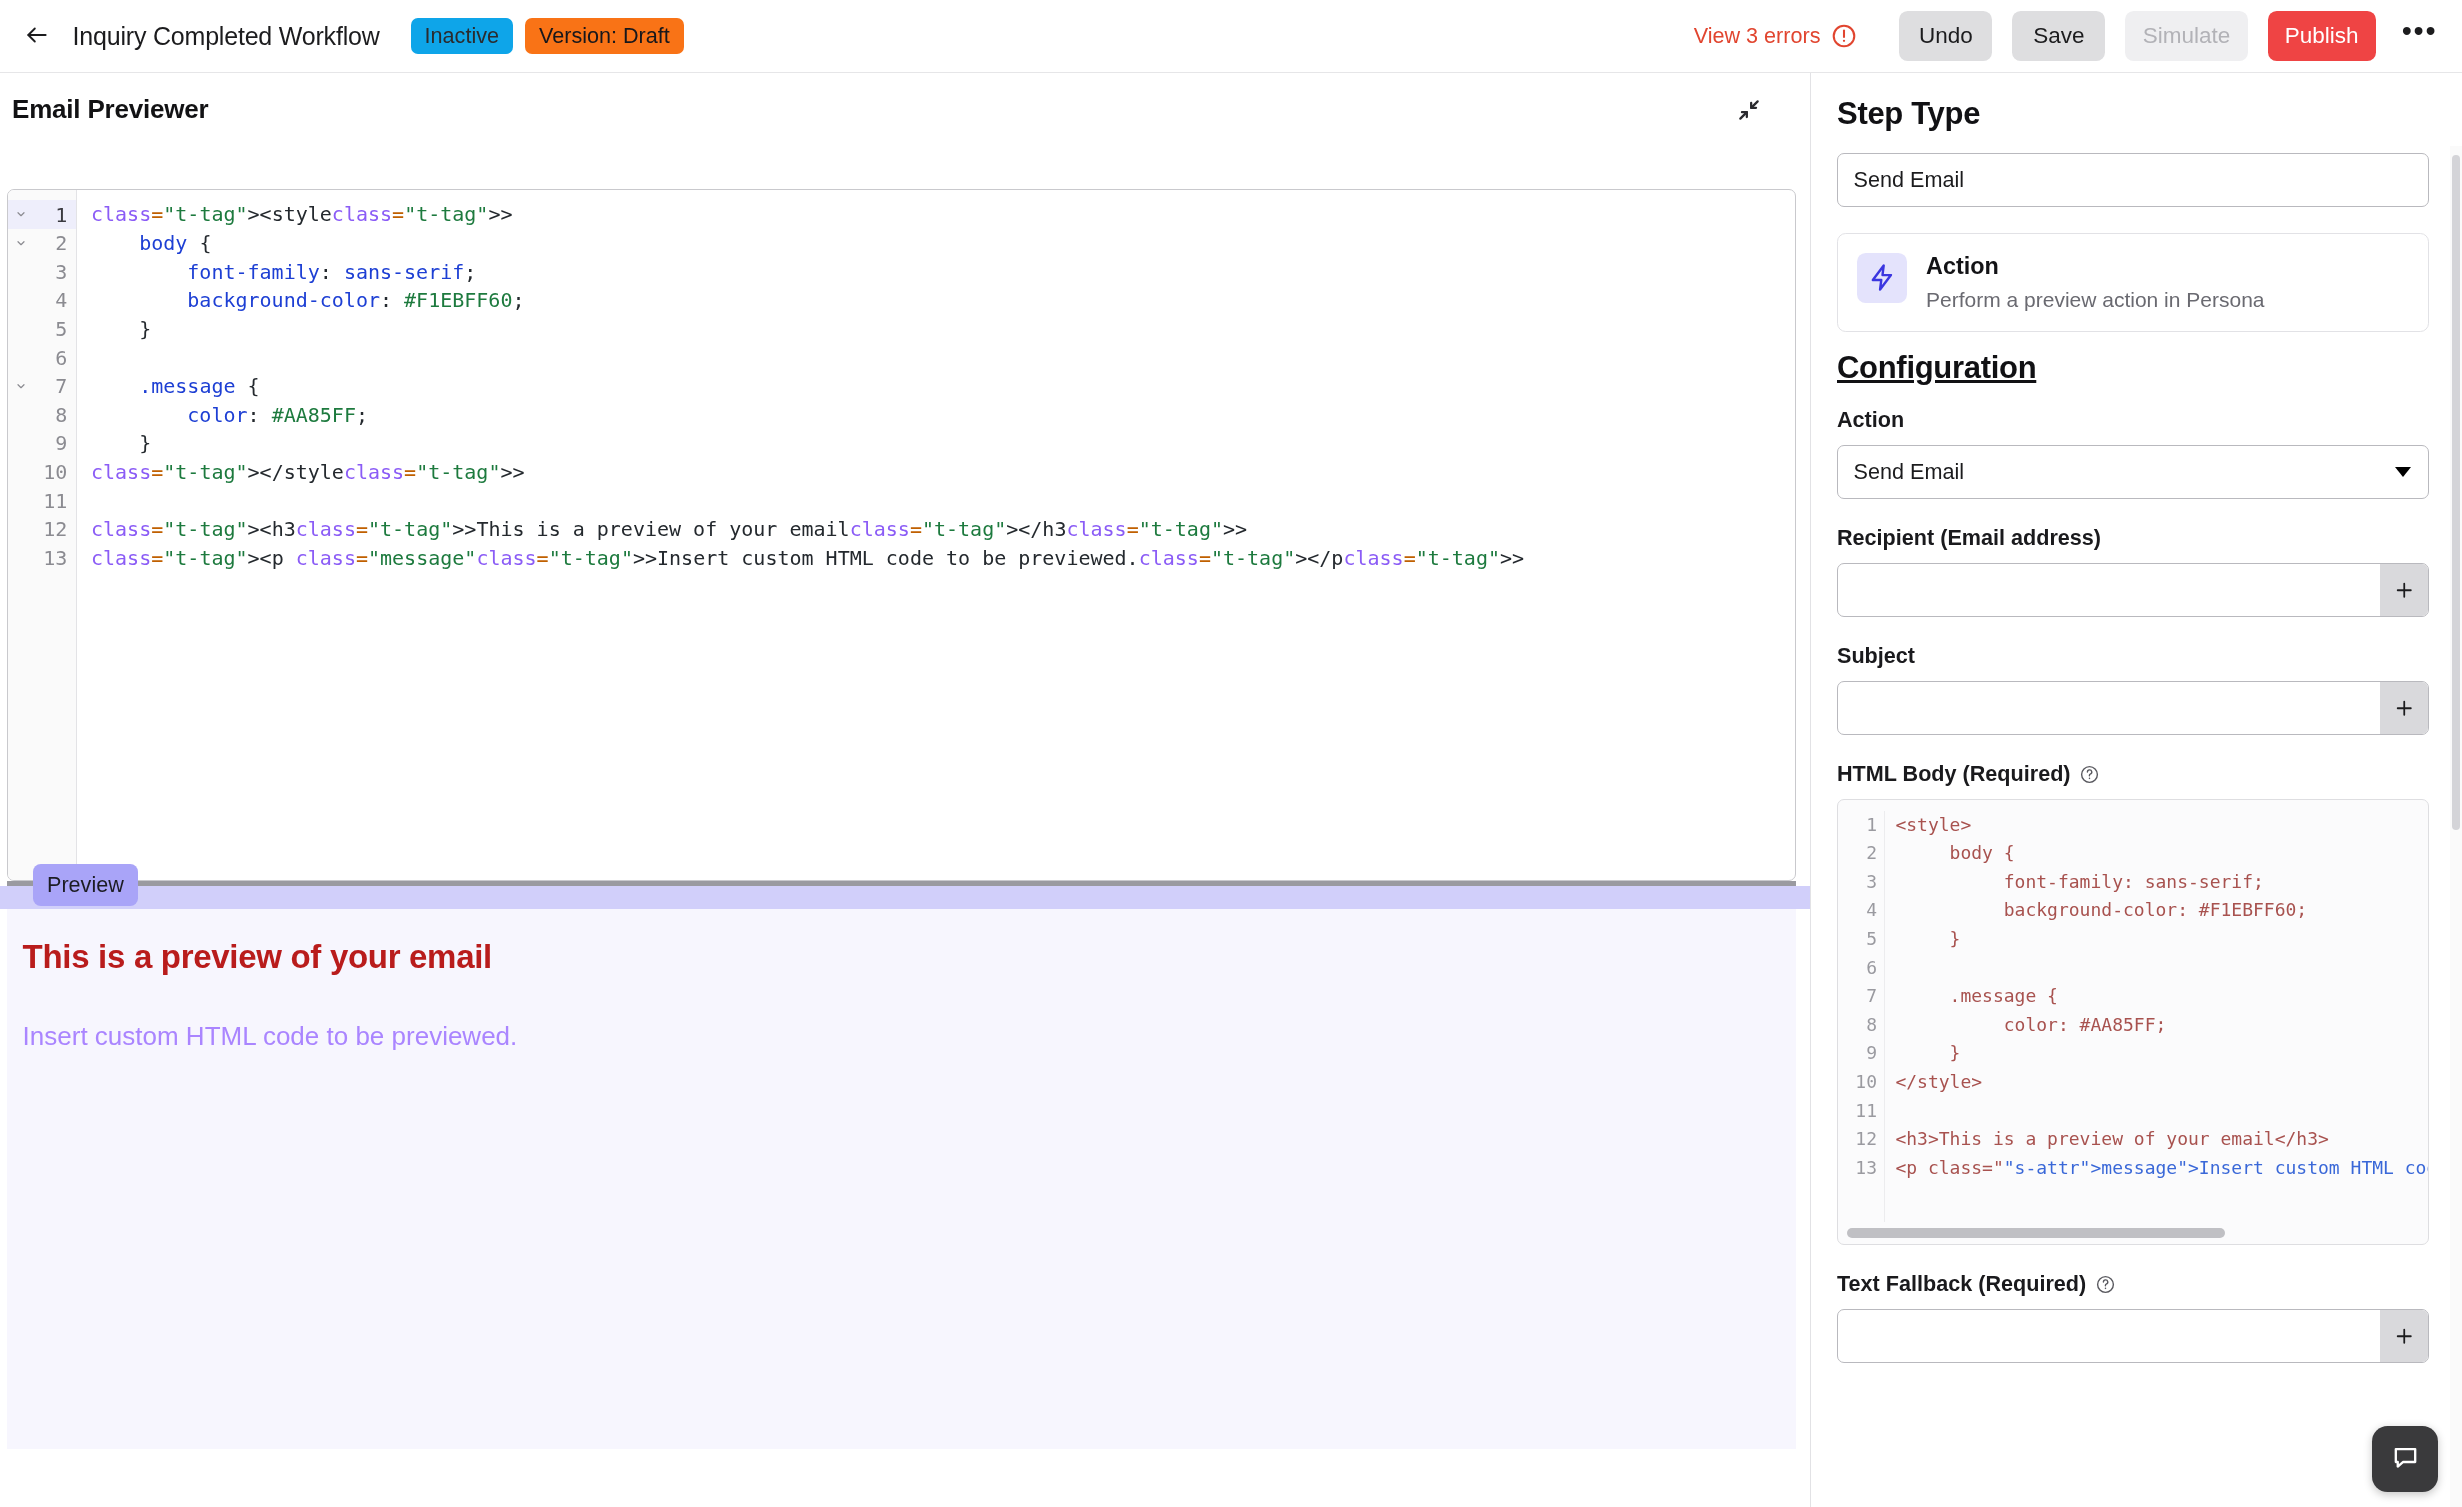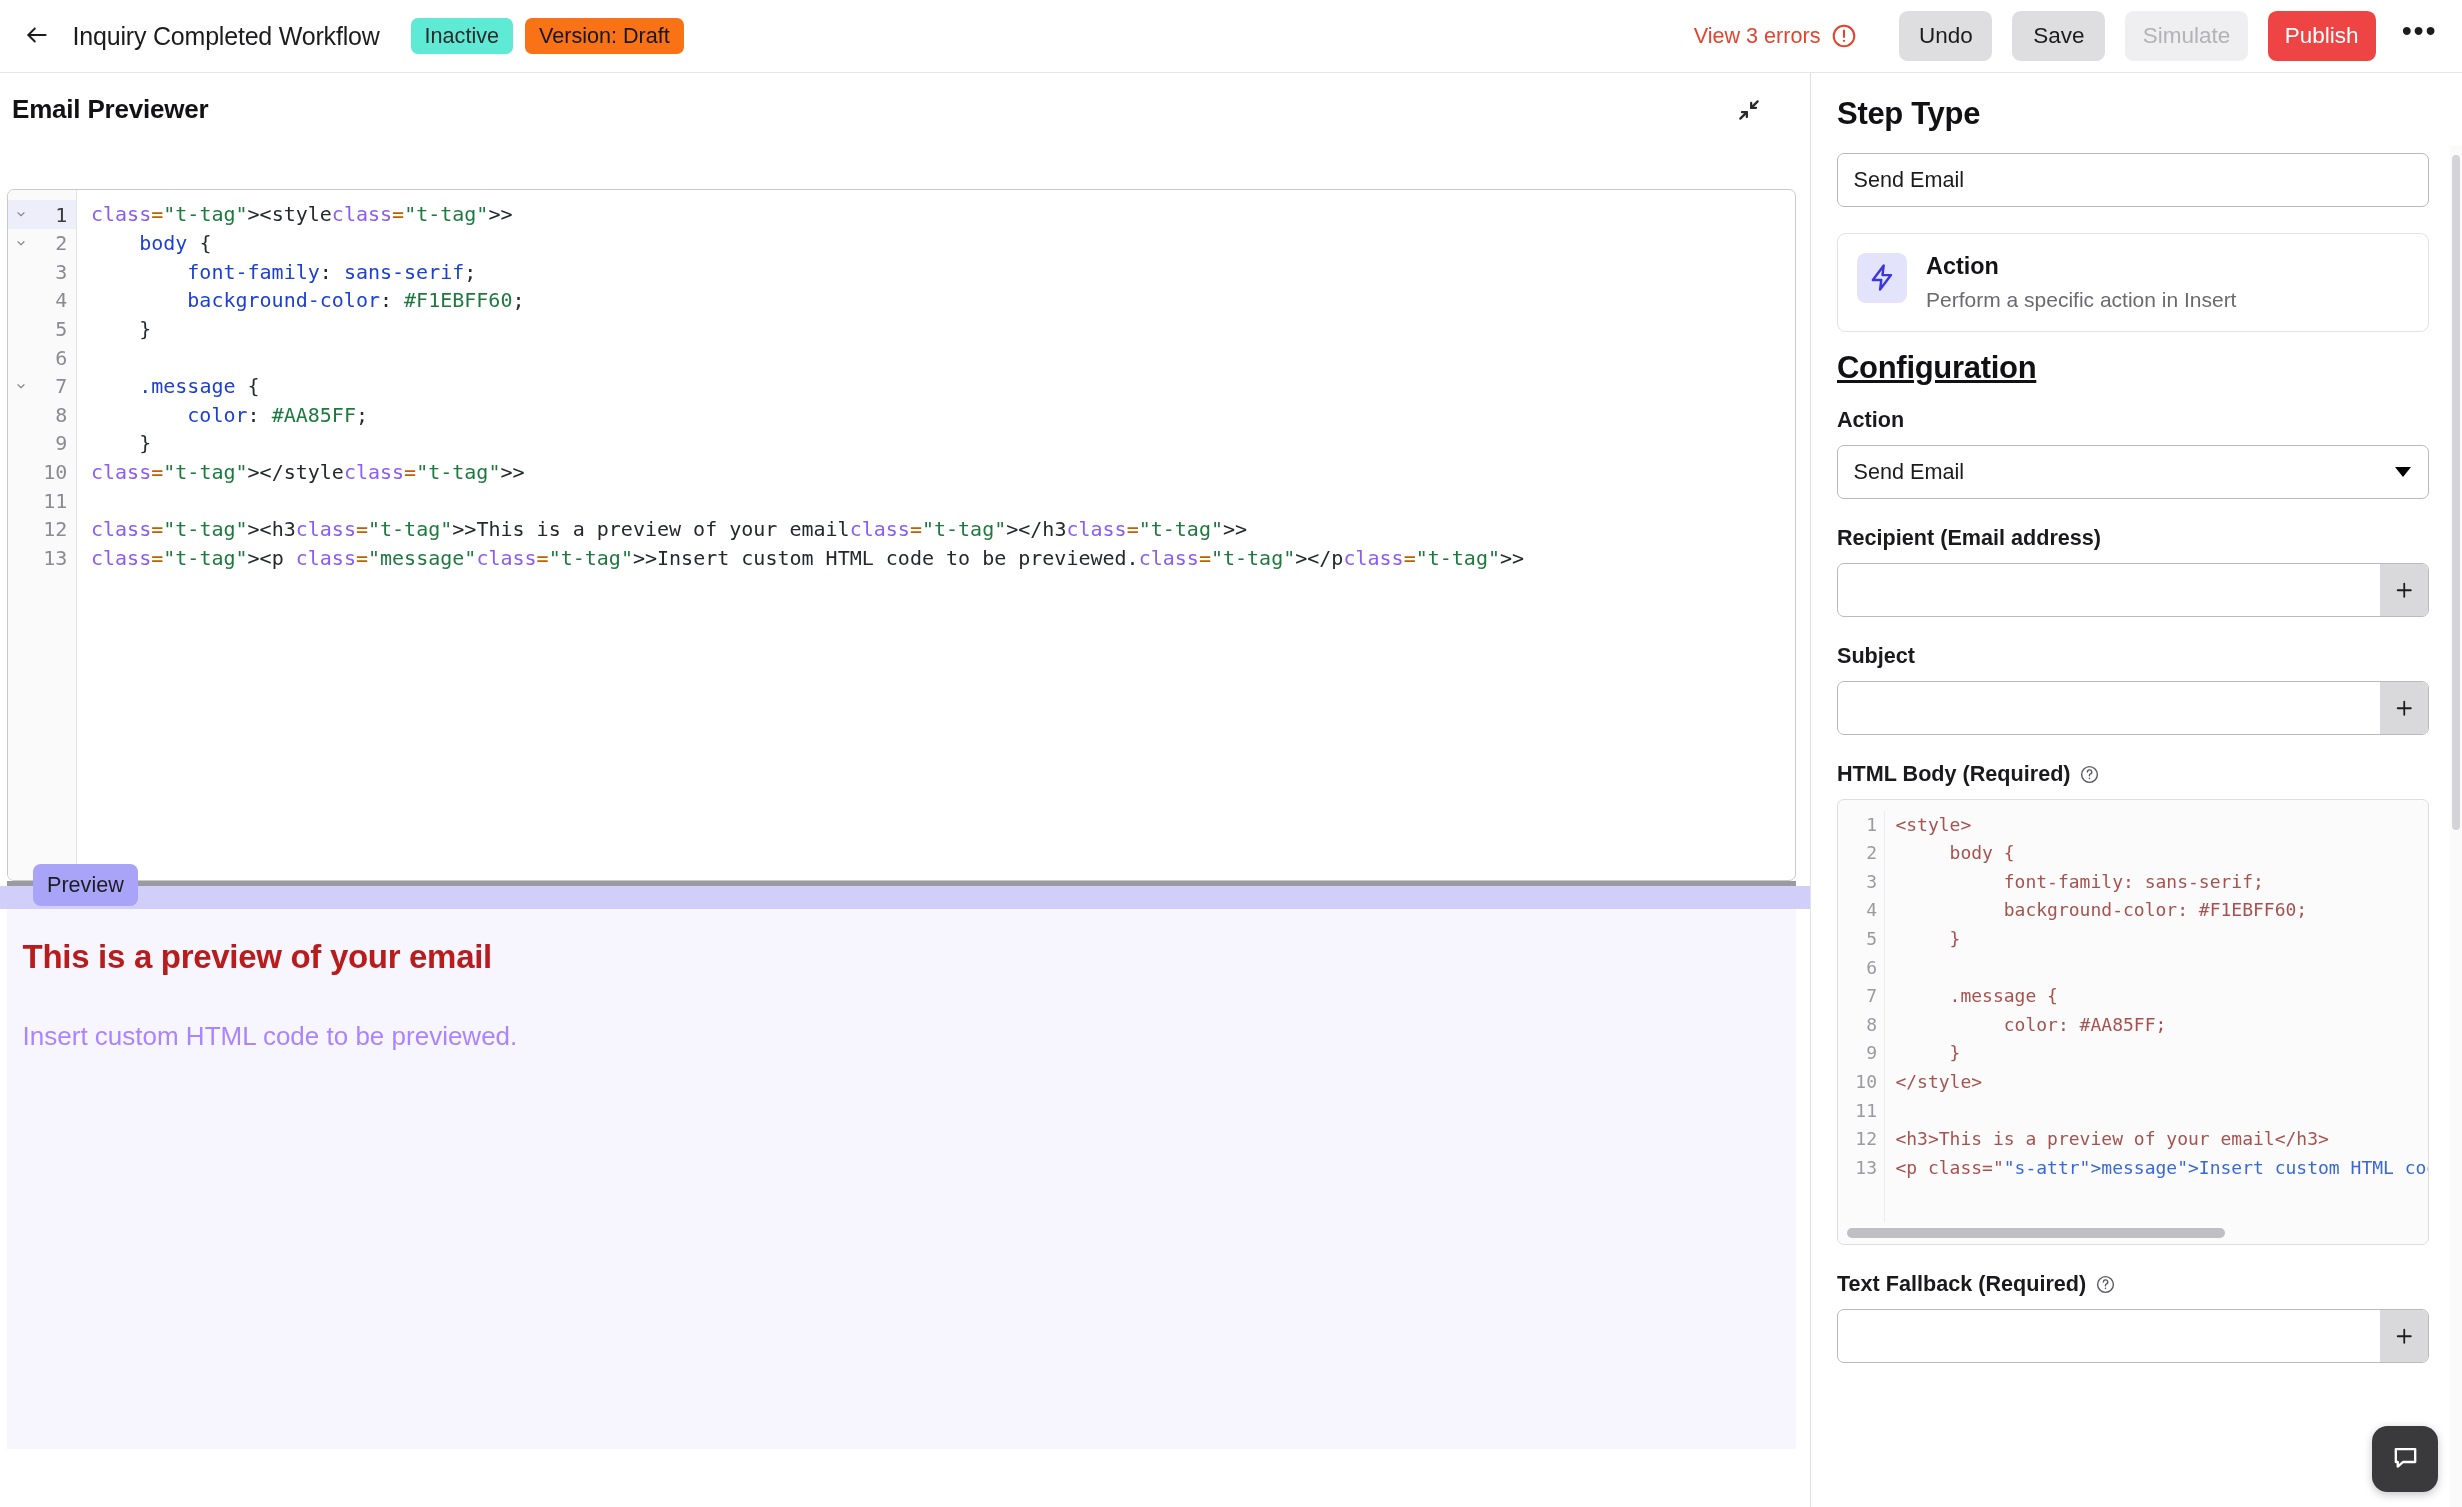--- a/index.html
+++ b/index.html
@@ -46,21 +46,21 @@
     align-items: center;
     justify-content: center;
     height: 36px;
     padding: 0 14px;
     border-radius: 7px;
     font-size: 21.6px;
     line-height: 1;
     white-space: nowrap;
   }
   .chip-inactive {
-    background: #5eead4;
+    background: #0ea5e9;
     color: #2b2b2e;
     margin-left: 31px;
   }
   .chip-version {
     background: #f97316;
     color: #17171c;
     margin-left: 12px;
   }
   .topbar-right {
     margin-left: auto;
@@ -632,21 +632,21 @@
     <div class="ro-field mt24">Send Email</div>
 
     <div class="action-card">
       <div class="bolt-box">
         <svg width="29" height="29" viewBox="0 0 24 24" fill="none" stroke="#3B36E0" stroke-width="2" stroke-linecap="round" stroke-linejoin="round">
           <polygon points="13,2 4,14 11,14 10,22 19,10 12,10"></polygon>
         </svg>
       </div>
       <div>
         <div class="action-name">Action</div>
-        <div class="action-desc">Perform a specific action in Insert</div>
+        <div class="action-desc">Perform a preview action in Persona</div>
       </div>
     </div>
 
     <div class="sec-title mt36">Configuration</div>
 
     <div class="field-label mt24">
       <span>Action</span>
     </div>
     <div class="select-field mt14">
       <span>Send Email</span>

